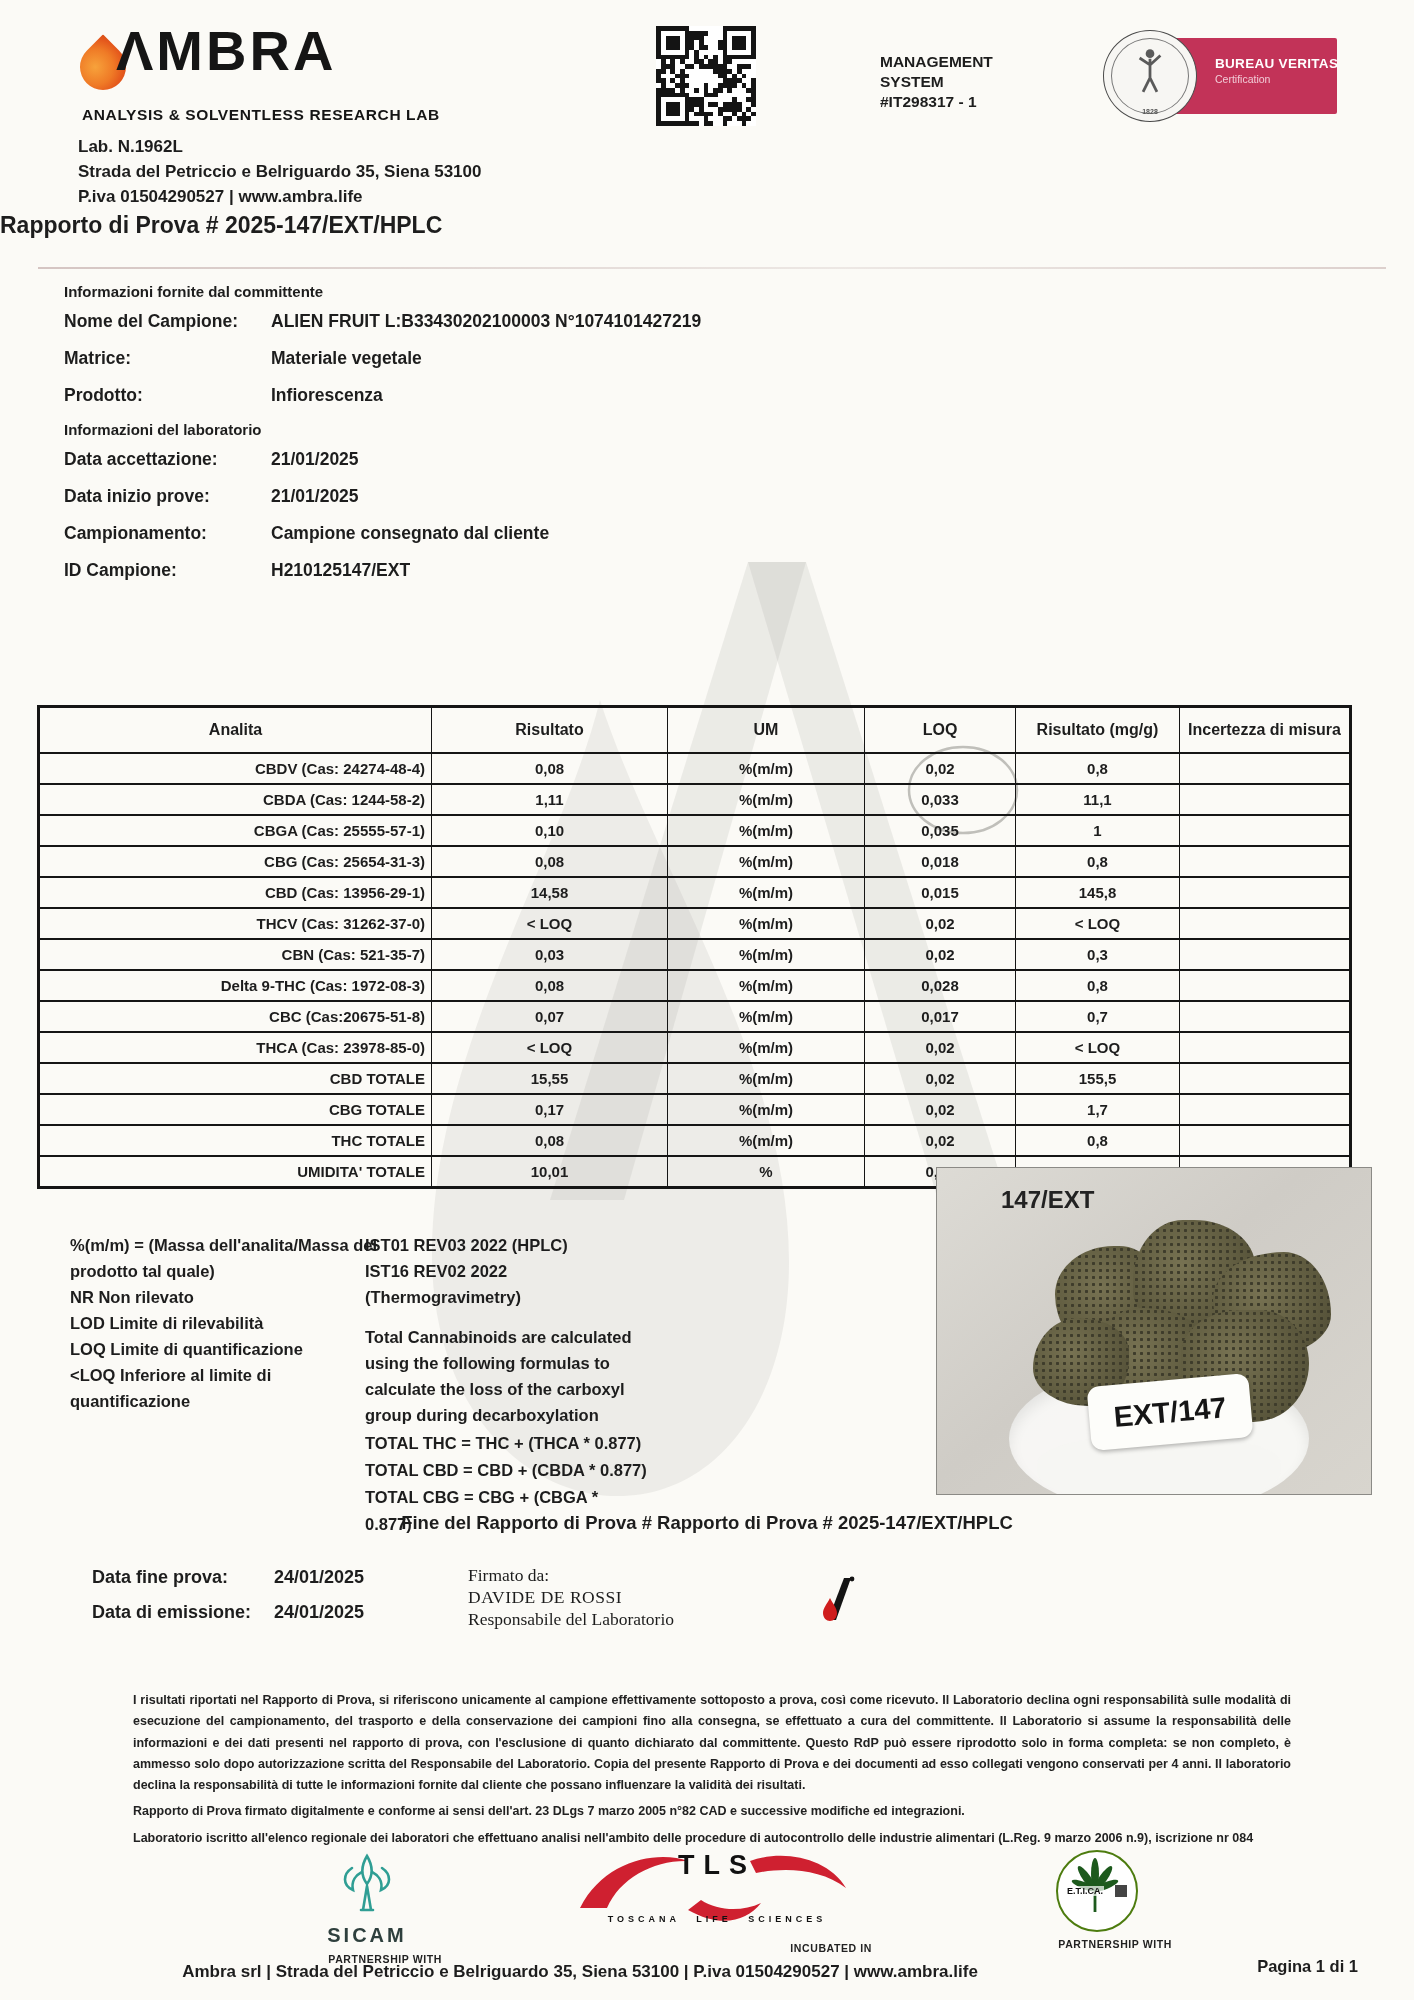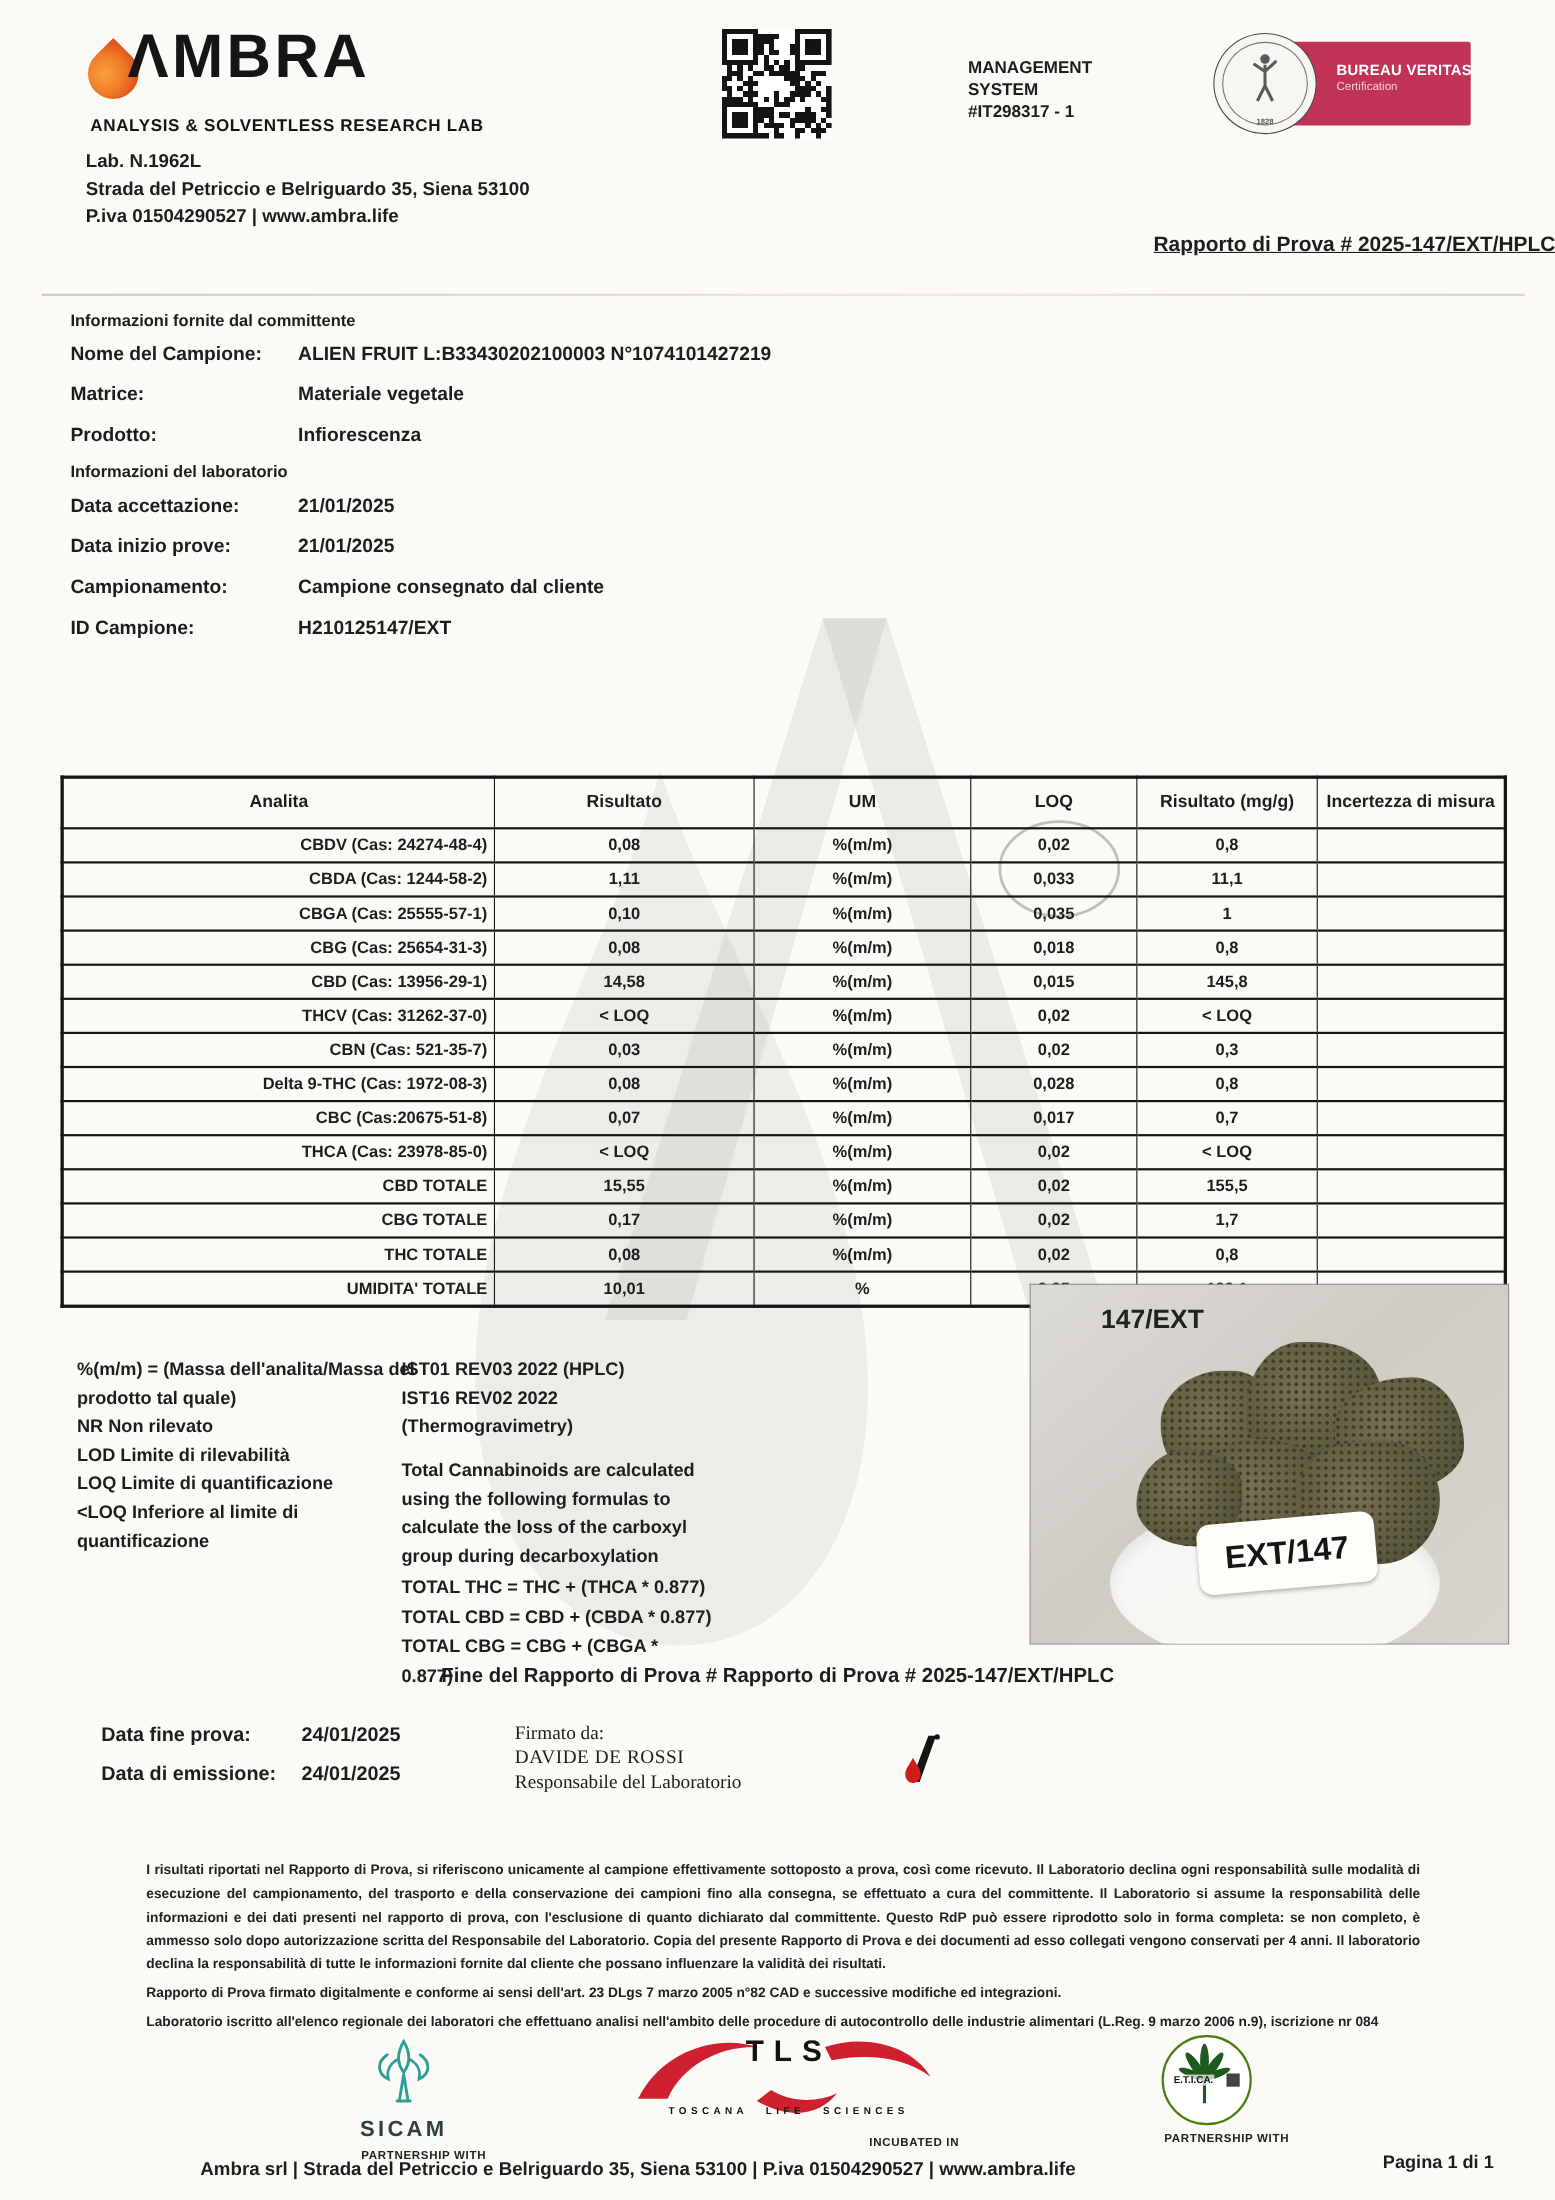--- a/index.html
+++ b/index.html
@@ -22,33 +22,33 @@
   .bv-badge{position:absolute;left:1103px;top:30px;width:238px;height:92px;}
   .bv-rect{position:absolute;left:24px;top:8px;width:210px;height:76px;background:#c23358;border-radius:2px;}
   .bv-oval{position:absolute;left:0;top:0;width:92px;height:90px;background:#f7f6f3;border:1px solid #4a4a4a;border-radius:50%;}
   .bv-oval-inner{position:absolute;left:7px;top:7px;right:7px;bottom:7px;border:1px solid #777;border-radius:50%;}
   .bv-year{position:absolute;left:0;right:0;bottom:6px;text-align:center;font-size:7px;font-weight:700;color:#555;}
   .bv-text{position:absolute;left:112px;top:26px;color:#fff;}
   .bv-name{font-size:13.5px;font-weight:700;letter-spacing:.3px;}
   .bv-sub{font-size:10.5px;color:#f2ccd7;margin-top:2px;}
 
   
-  .title{position:absolute;left:0;top:212px;width:100%;text-align:right;font-size:19px;font-weight:700;text-decoration:underline;}
+  .title{position:absolute;left:0;top:212px;width:100%;text-align:left;font-size:23px;font-weight:700;}
   .title-rule{position:absolute;left:38px;top:267px;width:1348px;height:2px;
     background:linear-gradient(to right,rgba(150,110,110,.38),rgba(150,120,120,.14) 60%,rgba(150,110,110,.3));}
 
   
   .info{position:absolute;left:64px;top:283px;width:740px;}
   .sec-h{font-size:15px;font-weight:700;margin:0 0 10px 0;}
   .info-row{margin-bottom:15px;font-size:17.5px;line-height:22px;}
   .info-label{display:inline-block;width:207px;font-weight:700;vertical-align:top;}
   .info-value{font-weight:600;}
 
   
-  table.results{position:absolute;left:55px;top:705px;width:1312px;border-collapse:collapse;
+  table.results{position:absolute;left:37px;top:705px;width:1312px;border-collapse:collapse;
     border:3px solid #151515;table-layout:fixed;background:transparent;}
   table.results th{border:1.5px solid #151515;border-bottom:2.5px solid #151515;height:44px;
     font-size:16px;font-weight:700;text-align:center;padding:0 4px;}
   table.results td{border:1.5px solid #151515;border-top-width:2px;height:27px;font-size:15px;
     font-weight:600;text-align:center;padding:1px 6px;overflow:hidden;white-space:nowrap;}
   table.results td.c-analita{text-align:right;padding-left:9px;font-weight:700;}
   table.results tr.total-row td{font-weight:700;}
 
   
   .legend-left{position:absolute;left:70px;top:1232px;width:318px;font-size:16.5px;font-weight:700;line-height:26px;}

